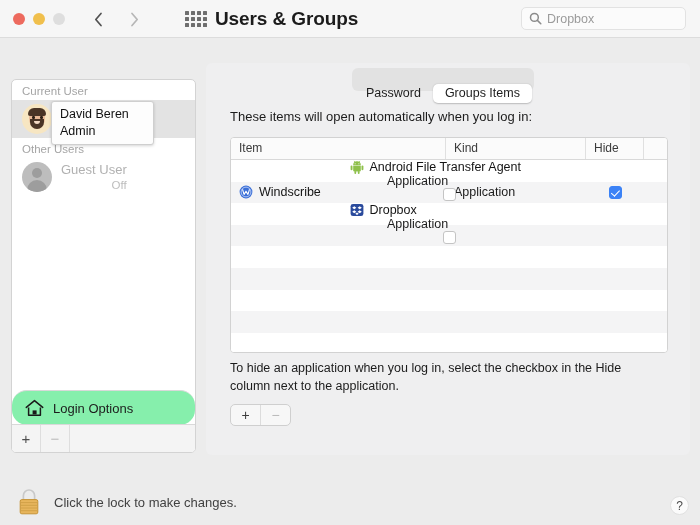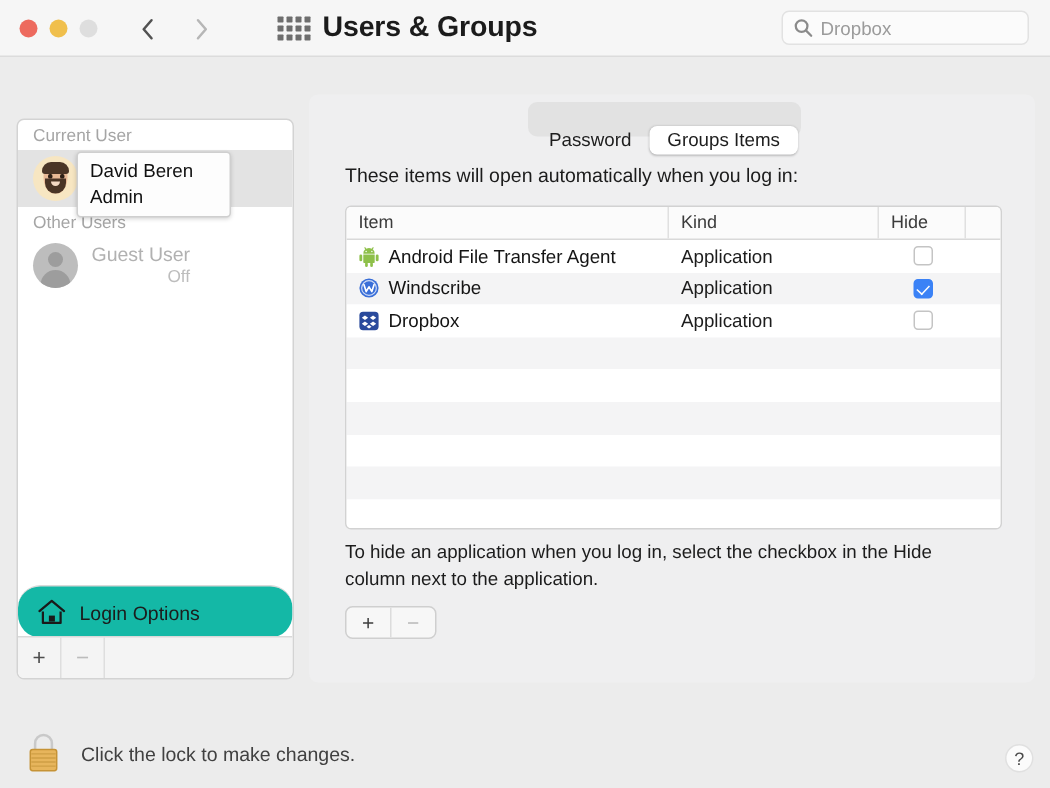--- a/index.html
+++ b/index.html
@@ -244,21 +244,21 @@
   .login-options {
     position: absolute;
     left: 0; bottom: 27px;
     width: 100%;
     height: 35px;
     border-top: 1px solid #d9d9d9;
     display: flex;
     align-items: center;
     padding-left: 13px;
     box-sizing: border-box;
-    background: #14b8a6;
+    background: #86efac;
     border-radius: 15px;
   }
   .home-ico { width: 19px; height: 18px; flex: none; }
   .lo-label {
     margin-left: 9px;
     font-size: 13px;
     color: #1c1c1c;
   }
   .sb-footer {
     position: absolute;
@@ -355,21 +355,21 @@
   .th-kind { width: 140px; }
   .th-hide { width: 58px; }
   .th-last { width: 23px; border-right: none; }
 
   .trow {
     display: flex;
     height: 21.6px;
     align-items: center;
     box-sizing: border-box;
   }
-  .trow.odd  { background: #ffffff; }
+  .trow.odd  { background: #ffffff; flex-direction: column; }
   .trow.even { background: #f4f4f5; }
 
   .td-item {
     width: 215px;
     display: flex;
     align-items: center;
     padding-left: 8px;
     box-sizing: border-box;
   }
   .td-kind {

